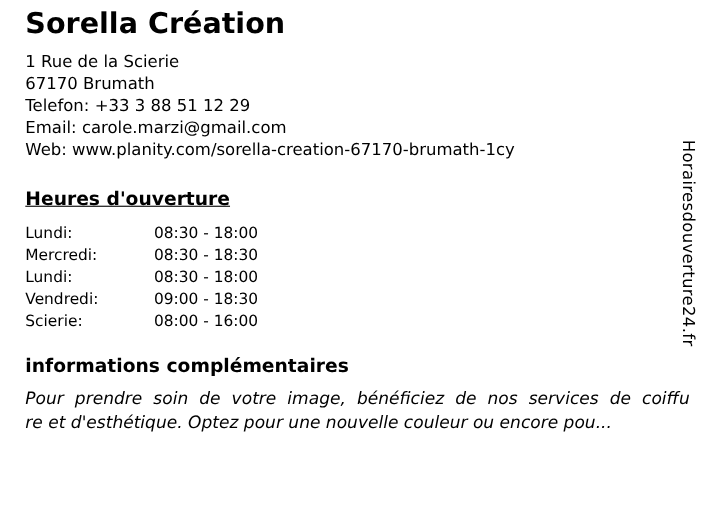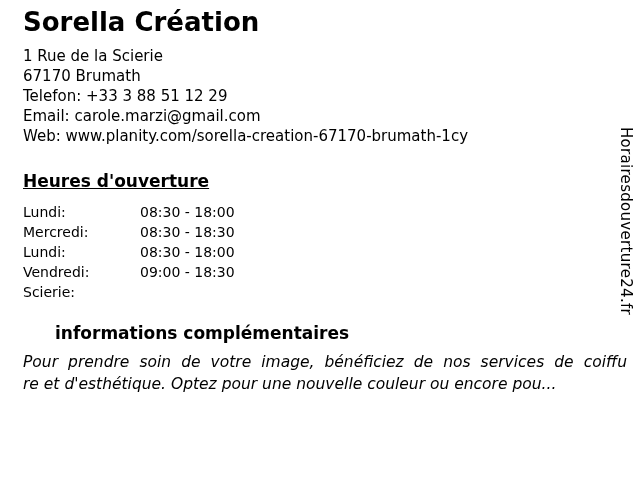--- a/index.html
+++ b/index.html
@@ -33,21 +33,21 @@
     line-height: 20px;
     white-space: nowrap;
   }
   h2.section-heading {
     font-size: 17px;
     line-height: 20px;
     margin: 0;
     font-weight: bold;
   }
   h2.hours-heading { margin-top: 25px; text-decoration: underline; }
-  h2.info-heading  { margin-top: 21px; margin-left: 32px; }
+  h2.info-heading  { margin-top: 21px; }
   .hours {
     margin-top: 11px;
     font-size: 14px;
   }
   .hours .row {
     display: flex;
     line-height: 20px;
   }
   .hours .day {
     width: 117px;
@@ -108,20 +108,21 @@
     <div class="row">
       <span class="day">Lundi:</span>
         <span class="time">08:30 - 18:00</span>
     </div>
     <div class="row">
       <span class="day">Vendredi:</span>
         <span class="time">09:00 - 18:30</span>
     </div>
     <div class="row">
       <span class="day">Scierie:</span>
+        <span class="time">08:00 - 16:00</span>
     </div>
   </div>
 
   <h2 class="section-heading info-heading">informations complémentaires</h2>
 
   <div class="para">
     <div class="p-line p-just">Pour prendre soin de votre image, bénéficiez de nos services de coiffu</div>
     <div class="p-line">re et d'esthétique. Optez pour une nouvelle couleur ou encore pou...</div>
   </div>
 

